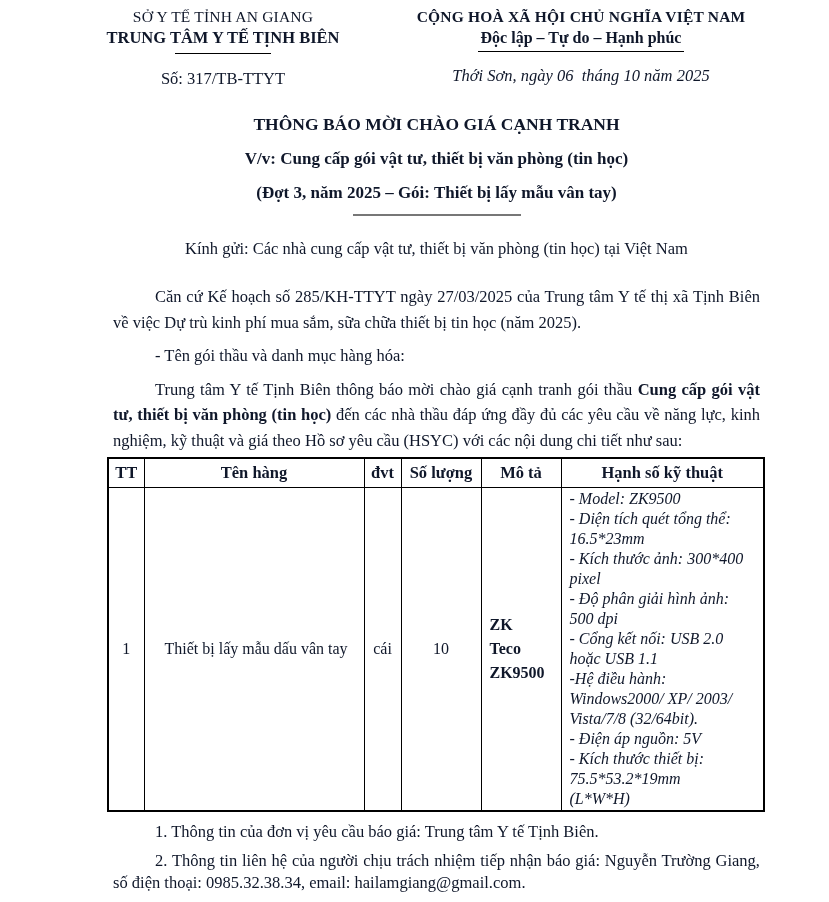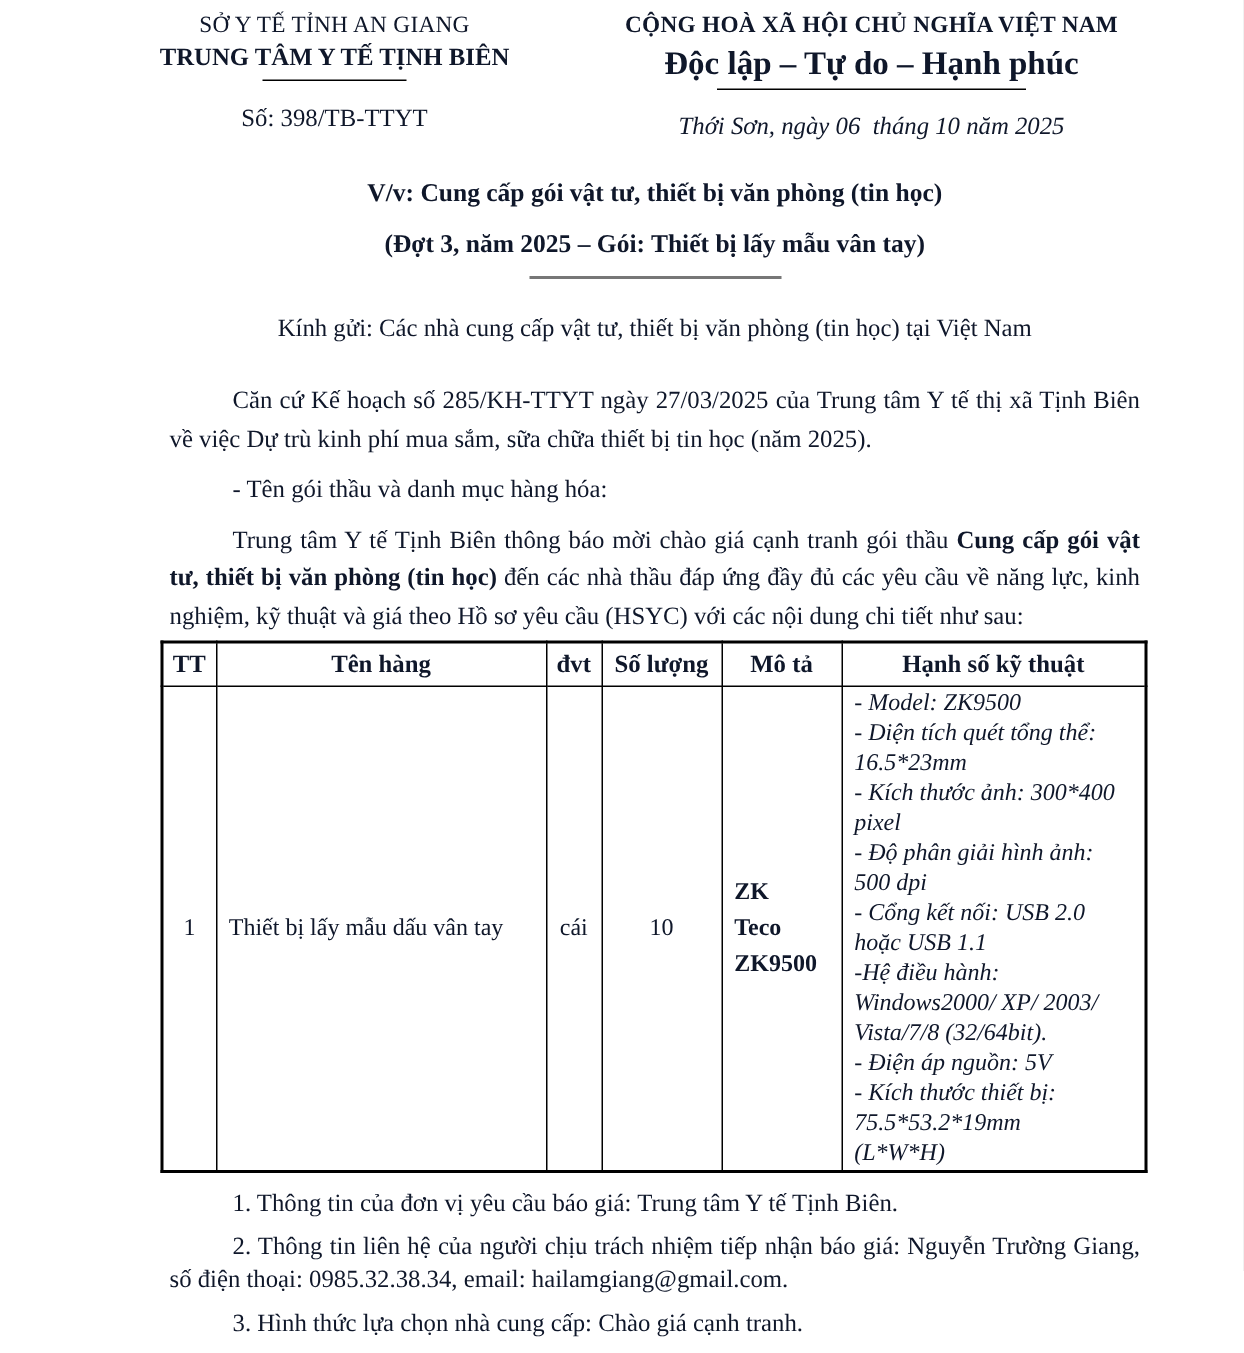--- a/index.html
+++ b/index.html
@@ -18,21 +18,21 @@
   .header { display:flex; justify-content:space-between; padding:8px 72px 0 85px; }
   .hcol { text-align:center; }
   .hcol-left  { width:276px; }
   .hcol-right { width:352px; }
   .org-parent   { font-size:15.5px; letter-spacing:.2px; }
   .org-name     { font-size:16.5px; font-weight:bold; margin-top:2px; }
   .rule-short   { width:96px;  border-top:1.6px solid #000; margin:5px auto 0; }
   .rule-motto   { width:206px; border-top:1.6px solid #000; margin:4px auto 0; }
   .doc-number   { margin-top:15px; font-size:16.5px; }
   .quoc-hieu    { font-size:15.5px; font-weight:bold; letter-spacing:.2px; }
-  .tieu-ngu     { font-size:22px; font-weight:bold; margin-top:3px; }
+  .tieu-ngu     { font-size:16px; font-weight:bold; margin-top:3px; }
   .date-line    { margin-top:14px; font-size:16.5px; font-style:italic; white-space:pre; }
 
   
   .content { margin:0 69px 0 113px; }
   .title-block { margin-top:25px; text-align:center; }
   .title-main { font-size:17.5px; font-weight:bold; }
   .title-sub  { font-size:17px;   font-weight:bold; margin-top:14px; }
   .title-sep  { width:168px; border-top:2.5px solid #777; margin:11px auto 0; }
 
   .salutation { margin-top:23px; text-align:center; font-size:16.5px; }
@@ -52,21 +52,21 @@
     border:2px solid #000;
   }
   table.goods th, table.goods td { border:1px solid #000; overflow:hidden; }
   table.goods th {
     font-size:16.5px; font-weight:bold; text-align:center;
     padding:3px 1px; height:22px;
     border-bottom:1.5px solid #000;
   }
   table.goods td { vertical-align:middle; font-size:16px; }
   .c-tt  { text-align:center; }
-  .c-ten { padding-left:8px; }
+  .c-ten { padding-left:20px; }
   .c-dvt { text-align:center; }
   .c-sl  { text-align:center; }
   .c-mota{ padding-left:8px; line-height:24px;font-weight:bold; }
   .c-specs {
     vertical-align:top;
     font-style:italic;
     padding:1px 6px 1px 8px;
     line-height:20px;
   }
 
@@ -77,33 +77,34 @@
 </head>
 <body>
 
 <div class="page">
 
   <div class="header">
     <div class="hcol hcol-left">
       <div class="org-parent">SỞ Y TẾ TỈNH AN GIANG</div>
       <div class="org-name">TRUNG TÂM Y TẾ TỊNH BIÊN</div>
       <div class="rule-short"></div>
-      <div class="doc-number">Số: 398/TB-TTYT</div>
+      <div class="doc-number">Số: 317/TB-TTYT</div>
     </div>
     <div class="hcol hcol-right">
       <div class="quoc-hieu">CỘNG HOÀ XÃ HỘI CHỦ NGHĨA VIỆT NAM</div>
       <div class="tieu-ngu">Độc lập – Tự do – Hạnh phúc</div>
       <div class="rule-motto"></div>
       <div class="date-line">Thới Sơn, ngày 06  tháng 10 năm 2025</div>
     </div>
   </div>
 
   <div class="content">
 
     <div class="title-block">
+      <div class="title-main">THÔNG BÁO MỜI CHÀO GIÁ CẠNH TRANH</div>
       <div class="title-sub">V/v: Cung cấp gói vật tư, thiết bị văn phòng (tin học)</div>
       <div class="title-sub">(Đợt 3, năm 2025 – Gói: Thiết bị lấy mẫu vân tay)</div>
       <div class="title-sep"></div>
     </div>
 
     <div class="salutation">Kính gửi: Các nhà cung cấp vật tư, thiết bị văn phòng (tin học) tại Việt Nam</div>
 
     <div class="body-text">
       <p class="para">Căn cứ Kế hoạch số 285/KH-TTYT ngày 27/03/2025 của Trung tâm Y tế thị xã Tịnh Biên về việc Dự trù kinh phí mua sắm, sữa chữa thiết bị tin học (năm 2025).</p>
       <p class="para">- Tên gói thầu và danh mục hàng hóa:</p>

